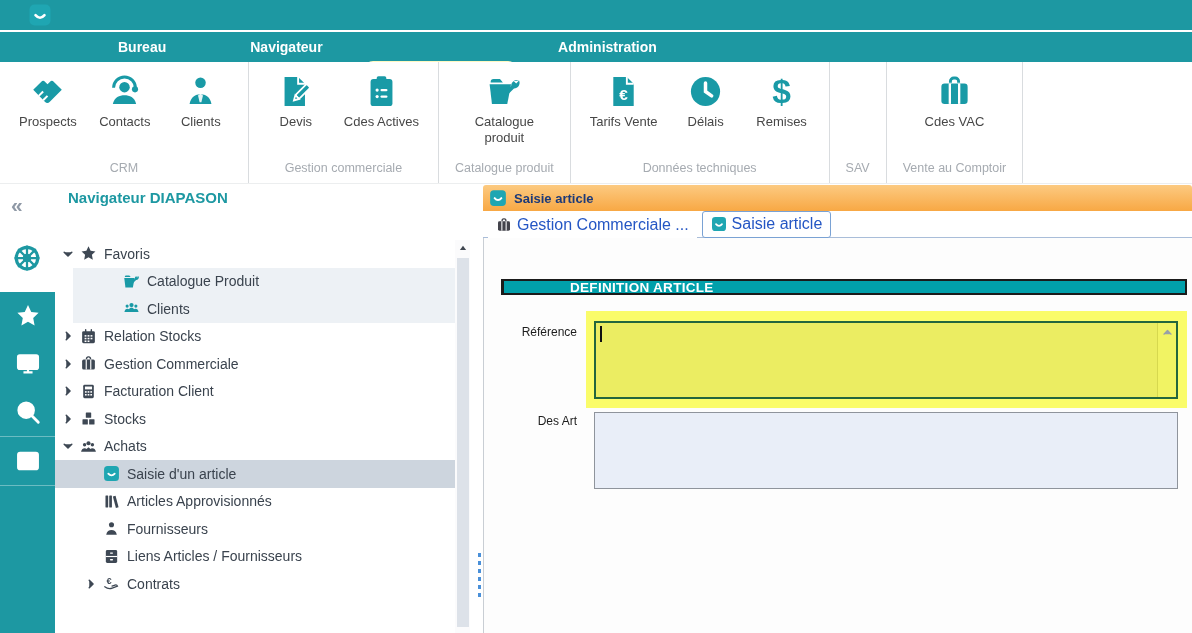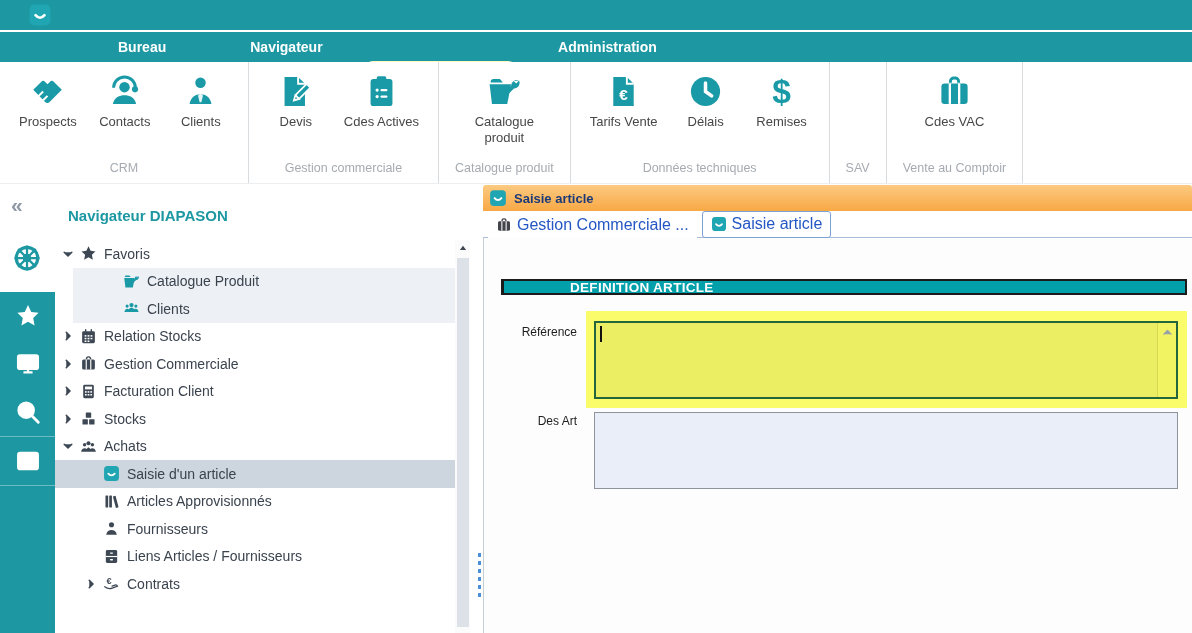--- a/index.html
+++ b/index.html
@@ -36,21 +36,21 @@
   .rail-collapse{position:absolute;left:11px;top:8px;color:#8f99a6;font-size:21px;font-weight:bold;}
   .rail-wheel{position:absolute;left:12px;top:58px;width:30px;height:30px;color:var(--teal,#1d98a2);}
   .rail-block{position:absolute;left:0;top:107px;width:55px;bottom:0;background:var(--teal,#1d98a2);
               display:flex;flex-direction:column;align-items:center;}
   .rail-item{width:55px;height:48px;display:flex;align-items:center;justify-content:center;color:#fff;}
   .rail-item .ic{width:26px;height:26px;}
   .rail-sep{width:55px;height:1px;background:rgba(255,255,255,.35);}
 
   
   .navigator{position:absolute;left:55px;top:185px;width:415px;height:448px;background:#fff;}
-  .nav-title{position:absolute;left:13px;top:22px;font-size:15px;font-weight:bold;color:var(--teal,#1d98a2);}
+  .nav-title{position:absolute;left:13px;top:4px;font-size:15px;font-weight:bold;color:var(--teal,#1d98a2);}
   .tree{position:absolute;left:0;top:55px;right:15px;}
   .trow{position:relative;height:27.5px;display:flex;align-items:center;font-size:14px;color:#3a434e;}
   .trow.highlight::before{content:"";position:absolute;left:18px;right:0;top:0;bottom:0;background:var(--highlight-row,#edf1f5);}
   .trow.selected{background:var(--selected-row,#cdd5de);align-items:center;}
   .trow>*{position:relative;}
   .tchev{width:14px;height:14px;color:#3e4854;flex:none;}
   .lv0 .tchev{margin-left:6px;}
   .lv1 .tchev{margin-left:29px;}
   .tchev.hidden{visibility:hidden;}
   .tico{width:17px;height:17px;color:#3e4854;margin-left:5px;flex:none;}

